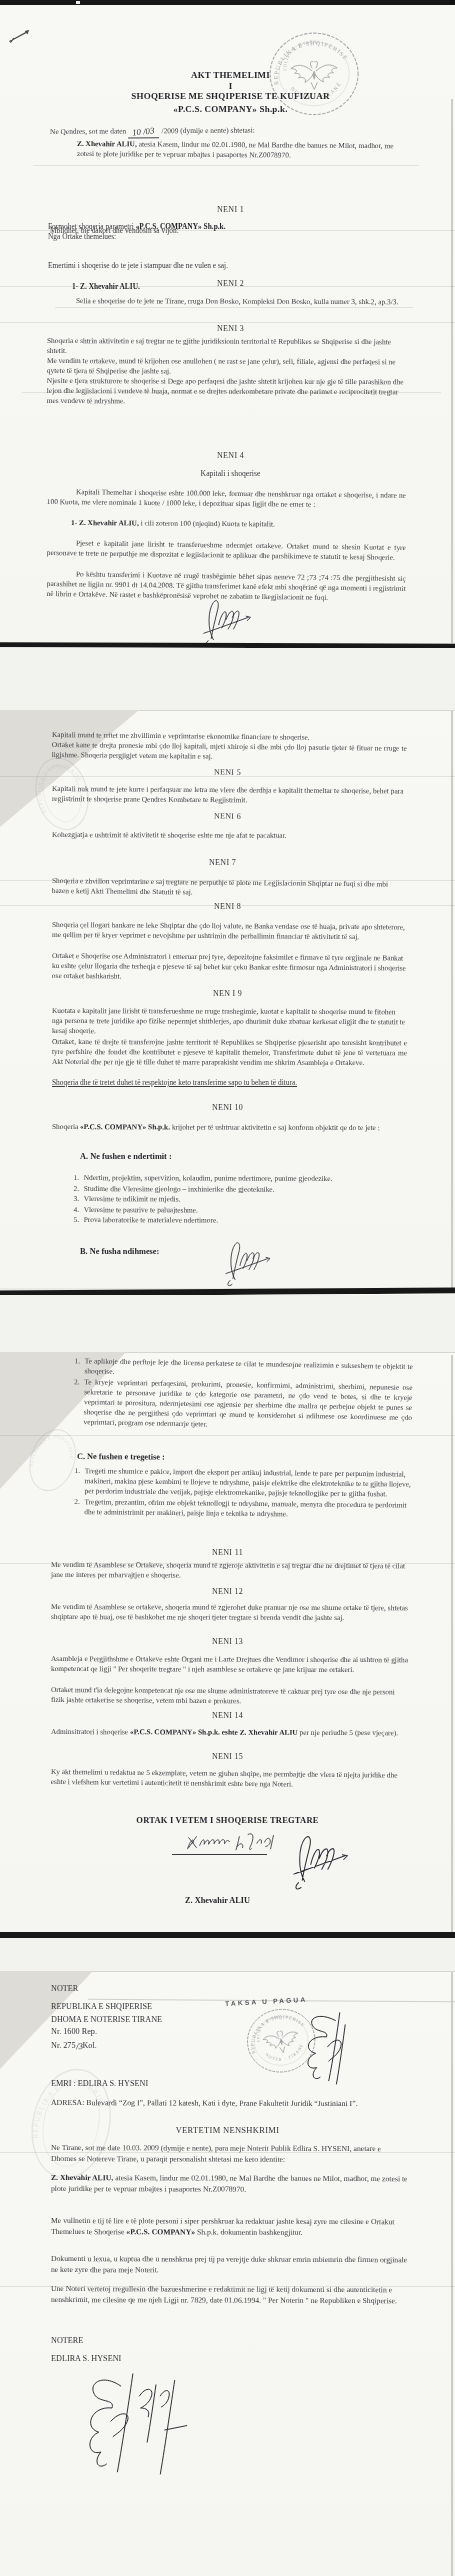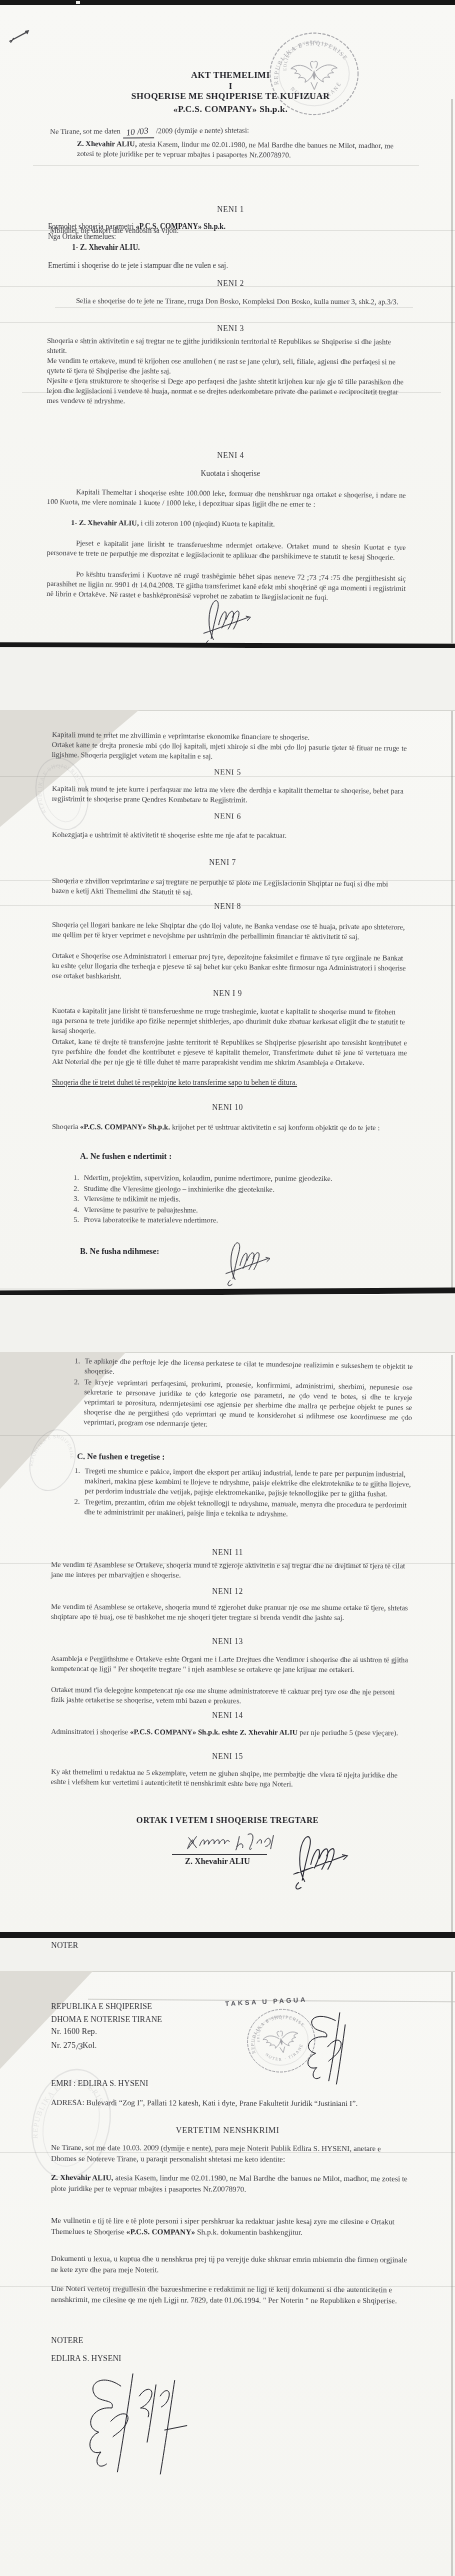--- a/index.html
+++ b/index.html
@@ -10,21 +10,21 @@
   .sep:after{content:"";position:absolute;left:0;top:100%;width:100%;height:1.1px;background:#fdfdfb;}
   .underband{position:absolute;left:0;width:455px;background:#f2f2ee;border-bottom:0.6px solid #d6d6d1;}
   .wedge{position:absolute;background:#dedeld;background:#dedeDA;background:#dedeDa;}
   .wedge{background:#dedcd6;clip-path:polygon(0 0,100% 0,0 100%);}
   .edge{position:absolute;width:1.7px;background:#bdbdb8;opacity:.75;}
   .edge-dark{position:absolute;right:0;width:5px;background:linear-gradient(180deg,#101010 0%,#3c3c3a 60%,rgba(190,190,185,0) 100%);}
   .blk{position:absolute;transform-origin:0 0;}
   .p{font-size:7.4px;line-height:10px;}
   .j{text-align:justify;}
   .ind{text-indent:29px;}
-  .b{font-weight:bold;color:#26262c;}
+  .b{font-weight:bold;color:#26262c;margin-top:39px;}
   .t1{font-weight:bold;font-size:9px;line-height:11px;text-align:center;letter-spacing:0.2px;color:#26262c;}
   .neni{font-size:8px;letter-spacing:0.3px;text-align:center;color:#333339;}
   .h-ab{font-weight:bold;font-size:8.3px;color:#26262c;}
   .lst{margin:0;padding-left:15px;font-size:7.4px;line-height:10px;}
   .lst li{padding-left:2.8px;margin-bottom:0.6px;}
   .streak{position:absolute;height:0.6px;background:rgba(115,115,108,.16);}
   .hand{display:inline-block;font-style:italic;font-size:8.8px;color:#2e2e38;transform:rotate(-5deg) translateY(1.1px);}
   .hand-u{display:inline-block;border-bottom:0.7px solid #44444a;padding:0 5.5px 0.6px 3.3px;margin:0 2.2px;}
   .stamp{color:#8b8b92;}
   .sig{position:absolute;}
@@ -71,21 +71,21 @@
       </g>
     </svg>
   </div>
 
   <div class="blk t1" style="left:50px;top:70px;width:361px;">AKT THEMELIMI</div>
   <div class="blk t1" style="left:50px;top:81px;width:361px;">I</div>
   <div class="blk t1" style="left:50px;top:91px;width:361px;">SHOQERISE ME SHQIPERISE TE KUFIZUAR</div>
   <div class="blk t1" style="left:50px;top:104px;width:361px;">«P.C.S. COMPANY» Sh.p.k.</div>
 
   <div class="blk p rm4" style="left:50px;top:126px;width:358px;">
-    <span>Ne Tirane, sot me daten</span><span class="hand-u"><span class="hand">10 /03</span></span><span>/2009 (dymije e nente) shtetasi:</span>
+    <span>Ne Qendres, sot me daten</span><span class="hand-u"><span class="hand">10 /03</span></span><span>/2009 (dymije e nente) shtetasi:</span>
   </div>
 
   <div class="blk p r4" style="left:77px;top:139px;width:331px;">
     <span class="b">Z. Xhevahir ALIU,</span><span> atesia Kasem, lindur me  02.01.1980, ne Mal Bardhe dhe banues ne Milot, madhor, me zotesi te plote juridike per te vepruar mbajtes i pasaportes Nr.Z0078970.</span>
   </div>
 
   <div class="blk p" style="left:50px;top:182px;width:331px;margin-top:44px;">Mblidhet, bie dakort dhe  vendosin sa vijon:</div>
 
   <div class="blk neni" style="left:50px;top:205px;width:361px;">NENI 1</div>
   <div class="blk p" style="left:48px;top:222px;width:358px;">
@@ -100,21 +100,21 @@
   <div class="blk p ind r2" style="left:47px;top:296px;width:359px;">Selia e shoqerise do te jete ne  Tirane, rruga Don Bosko, Kompleksi Don Bosko, kulla numer 3, shk.2, ap.3/3.</div>
 
   <div class="blk neni" style="left:50px;top:324px;width:361px;">NENI 3</div>
   <div class="blk p r2" style="left:47px;top:336px;width:361px;">
     <div>Shoqeria e shtrin aktivitetin e saj tregtar ne te gjithe juridiksionin territorial të Republikes se Shqiperise si dhe jashte shtetit.</div>
     <div>Me vendim te ortakeve, mund të krijohen ose anullohen ( ne rast se jane çelur), seli, filiale, agjensi dhe perfaqesi si ne qytete të tjera të Shqiperise dhe jashte saj.</div>
     <div>Njesite e tjera strukturore te shoqerise si Dege apo perfaqesi dhe jashte shtetit krijohen kur nje gje të tille parashikon dhe lejon dhe legjislacioni i vendeve të huaja, normat e se drejtes nderkombetare private dhe parimet e reciprocitetit tregtar mes vendeve të ndryshme.</div>
   </div>
 
   <div class="blk neni" style="left:50px;top:451px;width:361px;">NENI 4</div>
-  <div class="blk p" style="left:50px;top:469px;width:361px;text-align:center;font-size:7.7px;">Kuotata i shoqerise</div>
+  <div class="blk p" style="left:50px;top:469px;width:361px;text-align:center;font-size:7.7px;">Kapitali i shoqerise</div>
 
   <div class="blk p ind j r6" style="left:47px;top:487px;width:359px;">Kapitali Themeltar i shoqerise eshte 100.000 leke, formuar dhe nenshkruar nga ortaket e shoqerise, i ndare ne 100 Kuota, me vlere nominale 1 kuote / 1000 leke, i depozituar sipas ligjit dhe ne emer te :</div>
   <div class="blk p r4" style="left:71px;top:518px;width:331px;">
     <span class="b">1- Z. Xhevahir ALIU,</span><span> i cili zoteron 100 (njeqind) Kuota  te kapitalit.</span>
   </div>
   <div class="blk p ind j r8" style="left:47px;top:538px;width:359px;">Pjeset e kapitalit jane lirisht te transferueshme ndermjet ortakeve. Ortaket mund te shesin Kuotat e tyre personave te trete ne perputhje me dispozitat e legjislacionit te aplikuar dhe parshikimeve te statutit te kesaj Shoqerie.</div>
   <div class="blk p ind j r8" style="left:47px;top:569px;width:359px;">Po kështu transferimi i Kuotave në rrugë trashëgimie bëhet sipas neneve 72 ;73 ;74 :75 dhe pergjithesisht siç parashihet ne ligjin nr. 9901 dt 14.04.2008. Të gjitha transferimet kanë efekt mbi shoqërinë që nga momenti i regjistrimit në librin e Ortakëve. Në rastet e bashkëpronësisë veprohet ne zabatim te lkegjislacionit ne fuqi.</div>
 
   <svg class="sig" style="left:194px;top:594px;" width="61" height="53" viewBox="0 0 110 100">
     <path d="M34 86 C 22 66 24 30 34 16 C 40 8 46 14 42 30 C 38 46 32 70 30 84 M44 58 C 48 40 56 28 58 36 C 60 44 52 60 50 64 M58 48 C 64 32 72 28 72 38 C 72 50 64 62 62 66 M70 44 C 76 30 84 28 82 40 C 80 52 74 62 72 66 M16 74 C 40 66 78 52 100 44 M96 42 L 104 44 L 98 50 M24 88 C 16 96 20 102 28 96" stroke="#2e2e38" stroke-width="1.7" fill="none" stroke-linecap="round"></path>
@@ -291,21 +291,21 @@
 
   <div class="blk" style="left:44px;top:2052px;opacity:.18;transform:rotate(12deg);">
     <svg class="stamp" width="83" height="129" viewBox="0 0 100 140">
       <ellipse cx="50" cy="70" rx="46" ry="66" fill="none" stroke="currentColor" stroke-width="1.6"></ellipse>
       <ellipse cx="50" cy="70" rx="33" ry="52" fill="none" stroke="currentColor" stroke-width=".8"></ellipse>
       <path id="f4" d="M 14 96 A 38 56 0 1 1 86 96" fill="none"></path>
       <text fill="currentColor" font-size="9" letter-spacing="1"><textPath href="#f4" xlink:href="#f4">REPUBLIKA E SHQIPERISE</textPath></text>
     </svg>
   </div>
 
-  <div class="blk p4head" style="left:51px;top:1940px;text-align:center;">NOTER</div>
+  <div class="blk p4head" style="left:51px;top:1983px;text-align:center;">NOTER</div>
   <div class="blk p4head" style="left:51px;top:2078px;">EMRI : EDLIRA S. HYSENI</div>
   <div class="blk p4head r2" style="left:51px;top:2097px;width:357px;line-height:12px;font-size:7.8px;">ADRESA: Bulevardi “Zog I”, Pallati 12 katesh, Kati i dyte, Prane Fakultetit Juridik “Justiniani I”.</div>
 
   <div class="blk" style="left:47px;top:2125px;width:361px;text-align:center;font-size:8.5px;letter-spacing:0.3px;color:#333339;">VERTETIM NENSHKRIMI</div>
 
   <div class="blk p r2" style="left:51px;top:2143px;width:357px;font-size:7.7px;line-height:10.5px;">Ne Tirane, sot me date 10.03. 2009 (dymije e nente),  para meje Noterit Publik Edlira S. HYSENI, anetare e Dhomes se Notereve Tirane, u paraqit personalisht shtetasi me keto identite:</div>
 
   <div class="blk p r2" style="left:51px;top:2173px;width:357px;font-size:7.7px;line-height:10.5px;">
     <span class="b">Z. Xhevahir ALIU,</span><span> atesia Kasem, lindur me  02.01.1980, ne Mal Bardhe dhe banues ne Milot, madhor, me zotesi te plote juridike per te vepruar mbajtes i pasaportes Nr.Z0078970.</span>
   </div>

